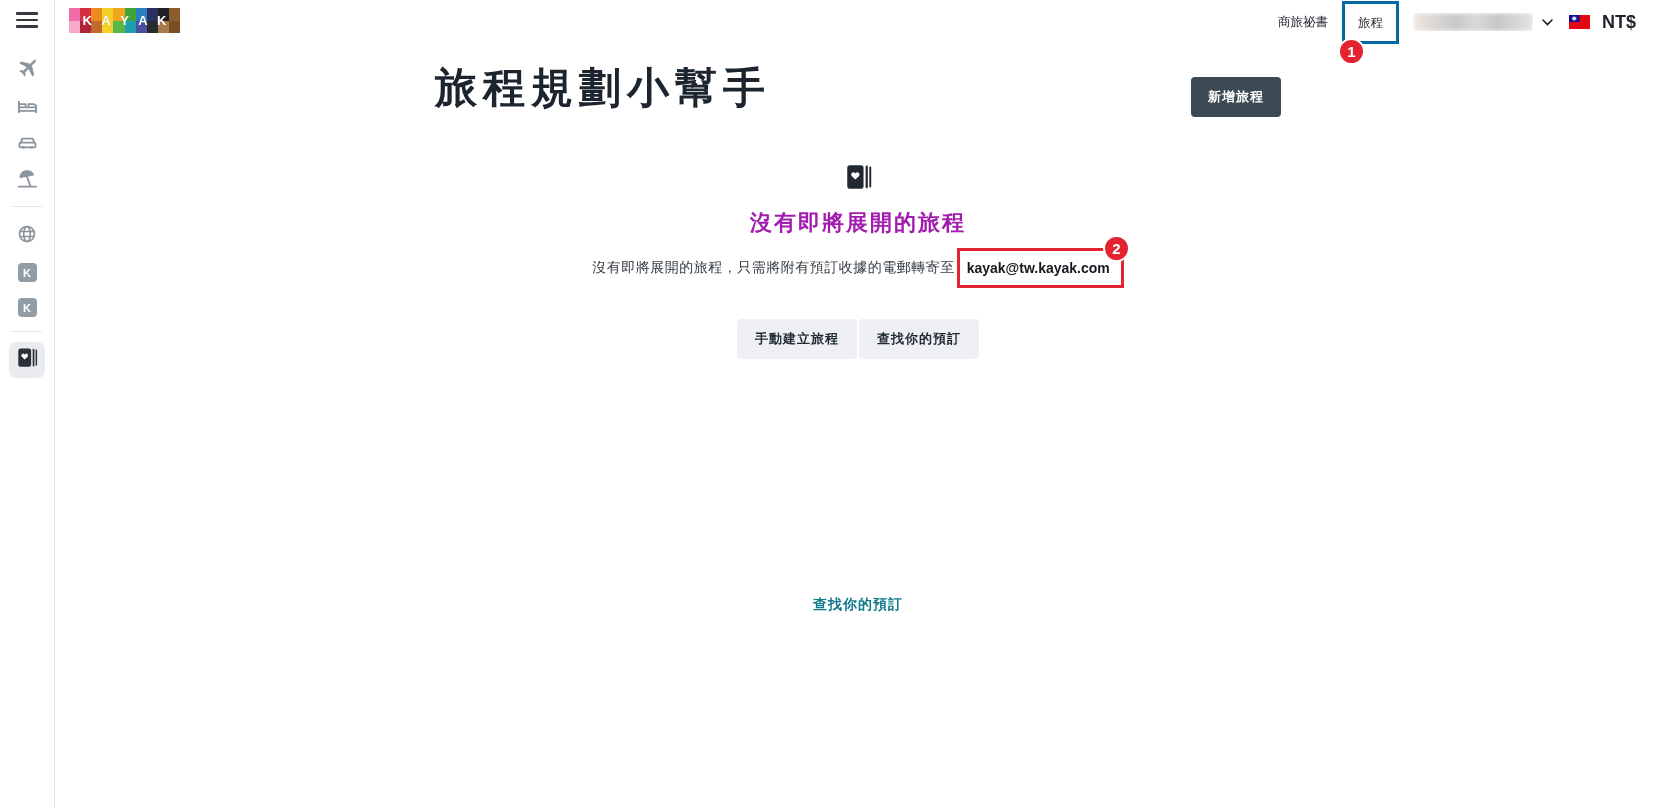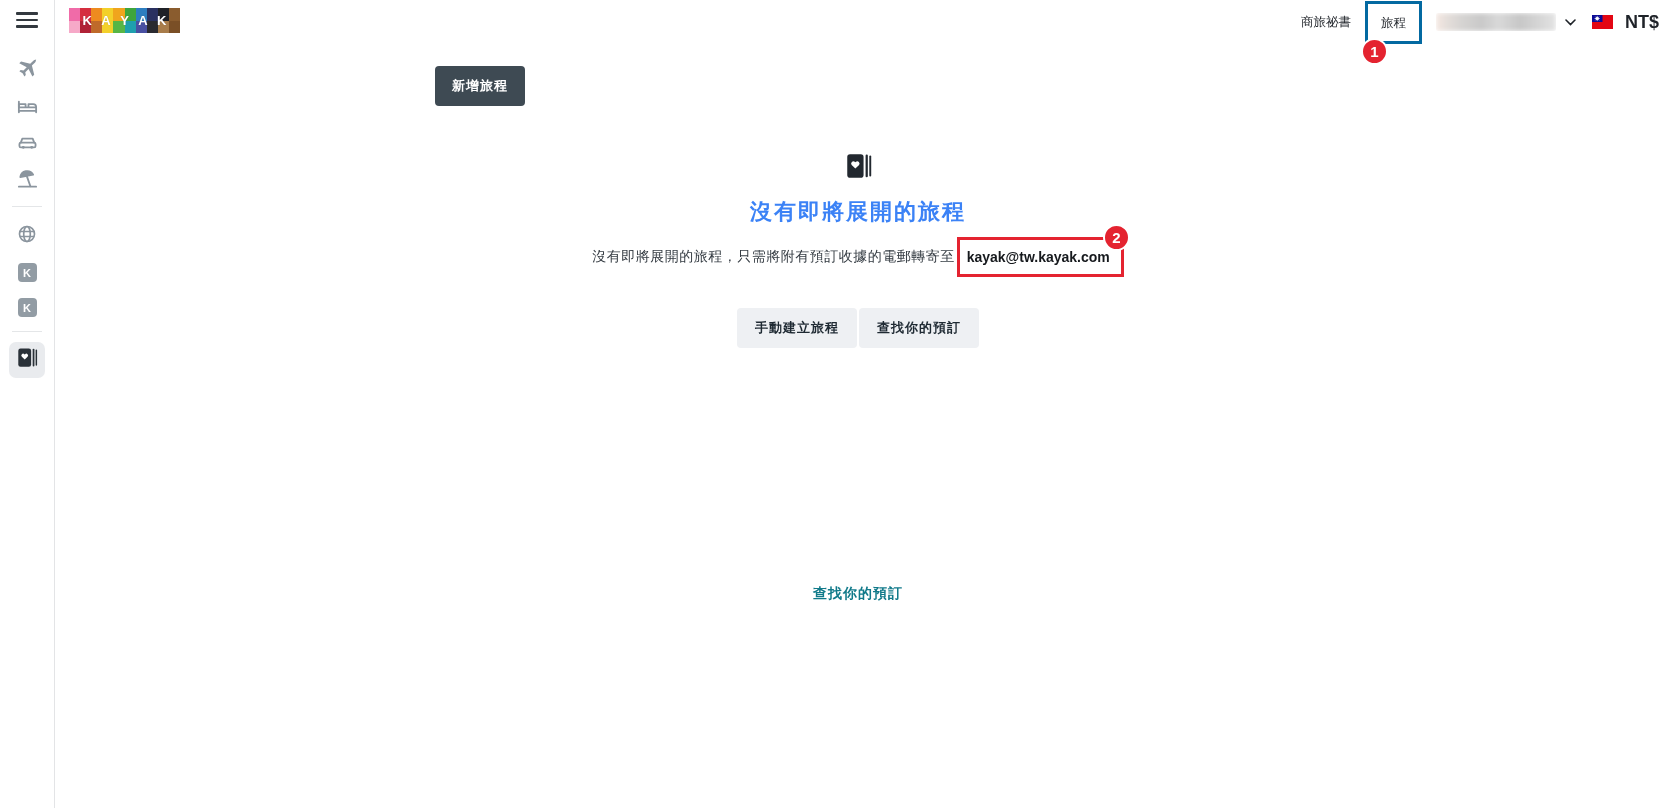--- a/index.html
+++ b/index.html
@@ -32,21 +32,21 @@
 
   
   .topbar { position:absolute; left:56px; top:0; right:0; height:44px; background:#fff;
             display:flex; align-items:center; z-index:4; }
   .logo { position:absolute; left:13px; top:8px; width:111px; height:25px; cursor:pointer; }
   .logo-grid { position:absolute; inset:0; display:grid;
                grid-template-columns:repeat(10,1fr); grid-template-rows:1fr 1fr; }
   .logo-letters { position:absolute; inset:0; display:flex; align-items:center;
                   justify-content:space-evenly; color:#fff; font-weight:bold; font-size:13px;
                   padding:0 4px; text-shadow:0 0 1px rgba(0,0,0,.25); }
-  .topnav { position:absolute; right:1px; top:0; height:44px; display:flex; align-items:center; }
+  .topnav { position:absolute; right:24px; top:0; height:44px; display:flex; align-items:center; }
   .nav-link { font-size:12.5px; color:#1f2329; cursor:pointer; white-space:nowrap; }
   .nav-link.first { margin-right:14px; }
   .annotated-box { position:relative; border:3px solid #0369a1; padding:9px 13px; margin-right:8px; }
   .step-badge { position:absolute; width:27px; height:27px; border-radius:50%;
                 background:#e42330; border:2px solid #fff; color:#fff; font-weight:bold;
                 font-size:15px; display:flex; align-items:center; justify-content:center; z-index:9; }
   .badge-1 { left:-7px; bottom:-24px; }
   .account { display:flex; align-items:center; margin-left:6px; cursor:pointer; }
   .blur-name { width:120px; height:18px; border-radius:2px; overflow:hidden; }
   .blur-name i { display:block; width:100%; height:100%;
@@ -54,26 +54,26 @@
      filter:blur(2px); }
   .chevron { margin-left:9px; display:flex; align-items:center; }
   .flag { margin-left:16px; width:21px; height:14px; cursor:pointer; }
   .currency { margin-left:12px; font-size:18px; font-weight:bold; cursor:pointer; }
 
   
   .main { position:absolute; left:56px; top:0; right:0; height:808px; }
   .container { width:846px; margin:0 auto; position:relative; }
   .title-row { display:flex; justify-content:space-between; align-items:flex-start; padding-top:64px; }
   h1.page-title { font-size:42px; letter-spacing:6px; font-weight:bold; color:#1c242e; line-height:1.15; }
-  .add-trip-btn { margin-top:2px; background:#3e4a53; color:#fff; border:none; border-radius:4px;
+  .add-trip-btn { margin-top:13px; background:#3e4a53; color:#fff; border:none; border-radius:4px;
                   padding:11px 17px; font-size:13px; font-weight:bold; cursor:pointer;
                   font-family:inherit; letter-spacing:1px; }
   .empty { text-align:center; margin-top:47px; }
   .empty-icon { display:inline-block; }
-  h2.empty-heading { margin-top:13px; font-size:22px; letter-spacing:2px; font-weight:bold; color:#3b82f6; }
+  h2.empty-heading { margin-top:13px; font-size:22px; letter-spacing:2px; font-weight:bold; color:#a21caf; }
   .empty-desc { margin-top:10px; font-size:14px; color:#353c43; display:flex;
                 align-items:center; justify-content:center; letter-spacing:.5px; }
   .annotated-email { position:relative; border:3px solid #e42330; padding:9px 11px 9px 7px;
                      margin-left:2px; font-weight:bold; color:#16191d; letter-spacing:0; }
   .badge-2 { right:-9px; top:-16px; }
   .btn-row { margin-top:31px; display:flex; justify-content:center; gap:2px; }
   .light-btn { background:#eef0f3; color:#1f2a33; border:none; border-radius:4px;
                padding:11px 18px; font-size:13px; font-weight:bold; cursor:pointer;
                font-family:inherit; letter-spacing:1px; }
   .find-link-row { margin-top:236px; text-align:center; }
@@ -229,20 +229,21 @@
       </svg>
     </span>
 
     <span class="currency">NT$</span>
   </div>
 </header>
 
 <main class="main">
   <div class="container">
     <div class="title-row">
+      <h1 class="page-title">旅程規劃小幫手</h1>
       <button class="add-trip-btn">新增旅程</button>
     </div>
 
     <section class="empty">
       <span class="empty-icon">
         <svg width="27" height="27" viewBox="0 0 24 24">
           <rect x="2" y="1" width="14.5" height="21" rx="2.5" fill="#22282f"></rect>
           <path d="M9.2 13.8l-3.3-3.2a2 2 0 0 1 2.8-2.8l.5.5.5-.5a2 2 0 0 1 2.8 2.8z" fill="#fff"></path>
           <rect x="18.3" y="1.4" width="2" height="20.2" rx="1" fill="#22282f"></rect>
           <rect x="21.6" y="2.2" width="1.7" height="18.6" rx="0.85" fill="#22282f"></rect>

